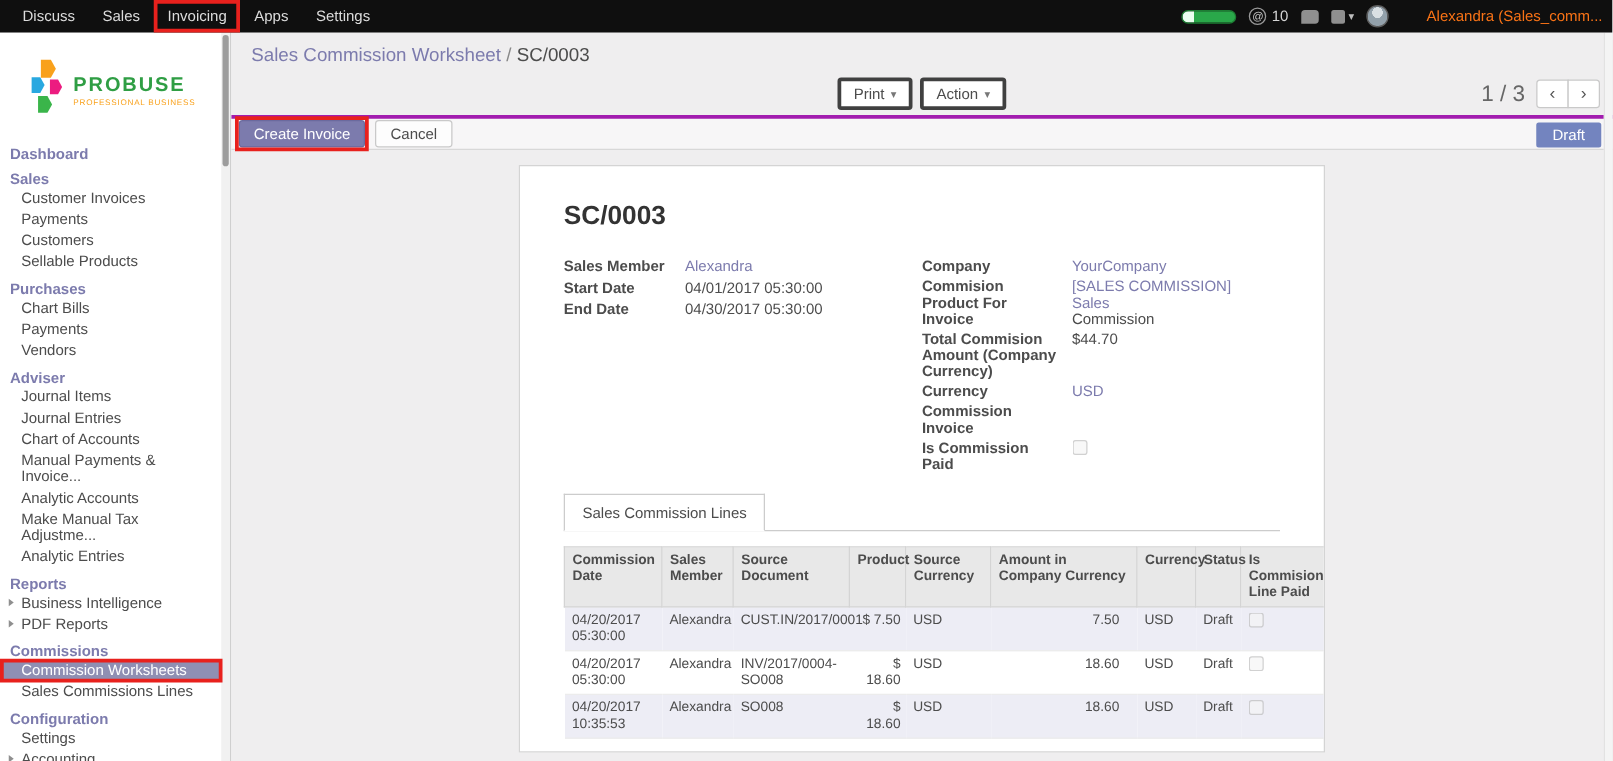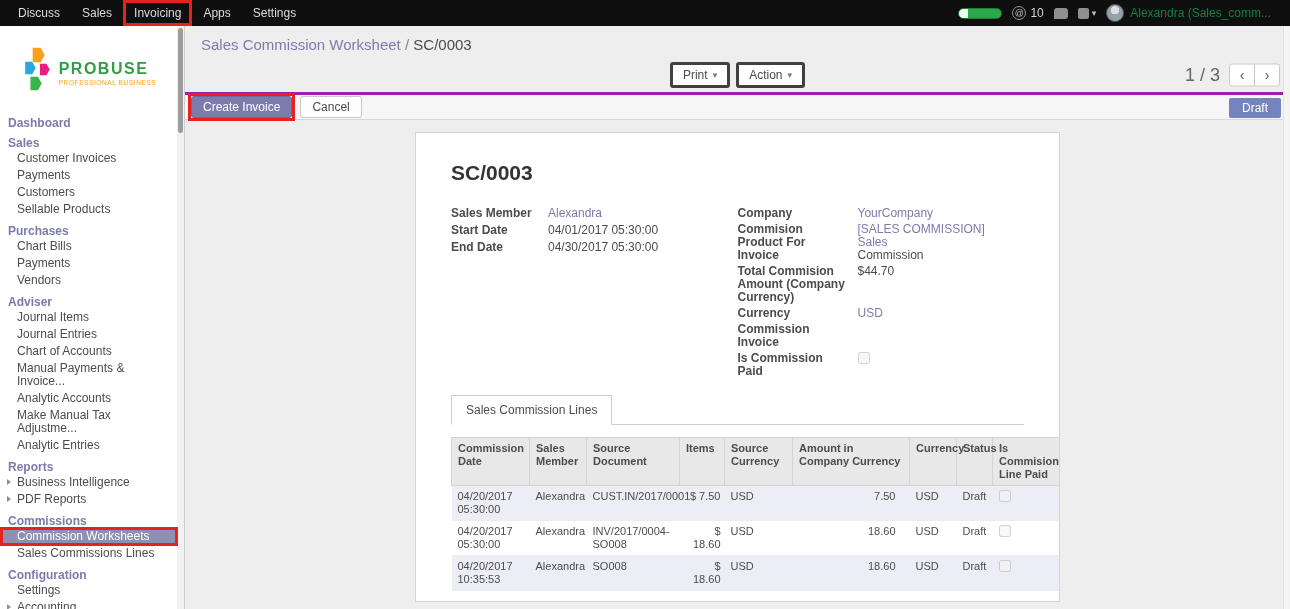--- a/index.html
+++ b/index.html
@@ -11,37 +11,37 @@
   .topbar { height:26px; background:#0f0f0f; display:flex; align-items:stretch;
     color:#dcdcdc; font-size:12px; position:relative; z-index:30; }
   .menu-item { padding:0 11px; line-height:26px; position:relative; white-space:nowrap; }
   .menu-item:first-child { margin-left:7px; }
   .annot::after { content:""; position:absolute; inset:0;
     border:3px solid #e8211d; pointer-events:none; z-index:40; }
   .annot-out::after { content:""; position:absolute; inset:-4px;
     border:3px solid #e8211d; pointer-events:none; z-index:40; }
   .annot-row::after { content:""; position:absolute; inset:-1px 0;
     border:3px solid #e8211d; pointer-events:none; z-index:40; }
-  .topbar-right { margin-left:auto; display:flex; align-items:center; gap:10px; padding-right:19px; }
+  .topbar-right { margin-left:auto; display:flex; align-items:center; gap:10px; padding-right:8px; }
   .gauge { width:44px; height:11px; border-radius:6px; border:1px solid #1d7d33;
     background:linear-gradient(90deg,#eafff0 0 9px,#2aa84a 9px); }
   .at-group { display:flex; align-items:center; gap:4px; }
   .at-icon { width:14px; height:14px; border:1px solid #9a9a9a; border-radius:50%;
     color:#c5c5c5; font-size:9px; line-height:12px; text-align:center; display:inline-block; }
   .at-icon::before { content:"@"; }
   .count { color:#d5d5d5; }
   .bubble-icon { width:14px; height:11px; background:#8f8f8f; border-radius:3px 3px 3px 0; display:inline-block; }
   .debug-group { display:flex; align-items:center; gap:3px; }
   .debug-icon { width:11px; height:11px; background:#8f8f8f; border-radius:2px; display:inline-block; }
   .caret { color:#bdbdbd; font-size:9px; }
   .caret::before { content:"\25BE"; }
   .user { display:flex; align-items:center; gap:6px; }
   .avatar { width:18px; height:18px; border-radius:50%; border:1px solid #5d5d5d;
     background:radial-gradient(circle at 50% 32%, #d9dfe3 0 31%, #93a1ab 32%); display:inline-block; }
-  .user-name { color:#15803d; }
+  .user-name { color:#f97316;margin-left:24px; }
 
   
   .app { display:flex; height:583px; }
 
   
   .sidebar { width:185px; background:#ffffff; position:relative;
     border-right:1px solid #cfcfcf; overflow:hidden; flex-shrink:0; }
   .sidebar-inner { width:178px; }
   .sidebar-scrollbar { position:absolute; top:0; right:0; bottom:0; width:7px; background:#f1f1f1; }
   .sidebar-scrollbar .thumb { position:absolute; top:2px; left:1px; width:5px; height:105px;
@@ -308,21 +308,21 @@
                 <col style="width:117px">
               <col style="width:47px">
                 <col style="width:36px">
                 <col style="width:75px">
             </colgroup>
             <thead>
               <tr data-interactable="false">
                 <th data-interactable="true">Commission Date</th>
                 <th data-interactable="true">Sales Member</th>
                 <th data-interactable="true">Source Document</th>
-                <th data-interactable="true">Items</th>
+                <th data-interactable="true">Product</th>
                 <th data-interactable="true">Source Currency</th>
                 <th data-interactable="true">Amount in Company Currency</th>
                 <th data-interactable="true">Currency</th>
                 <th data-interactable="true">Status</th>
                 <th data-interactable="true">Is Commision Line Paid</th>
               </tr>
             </thead>
             <tbody>
               <tr data-interactable="true">
                 <td data-interactable="false">04/20/2017 05:30:00</td>

